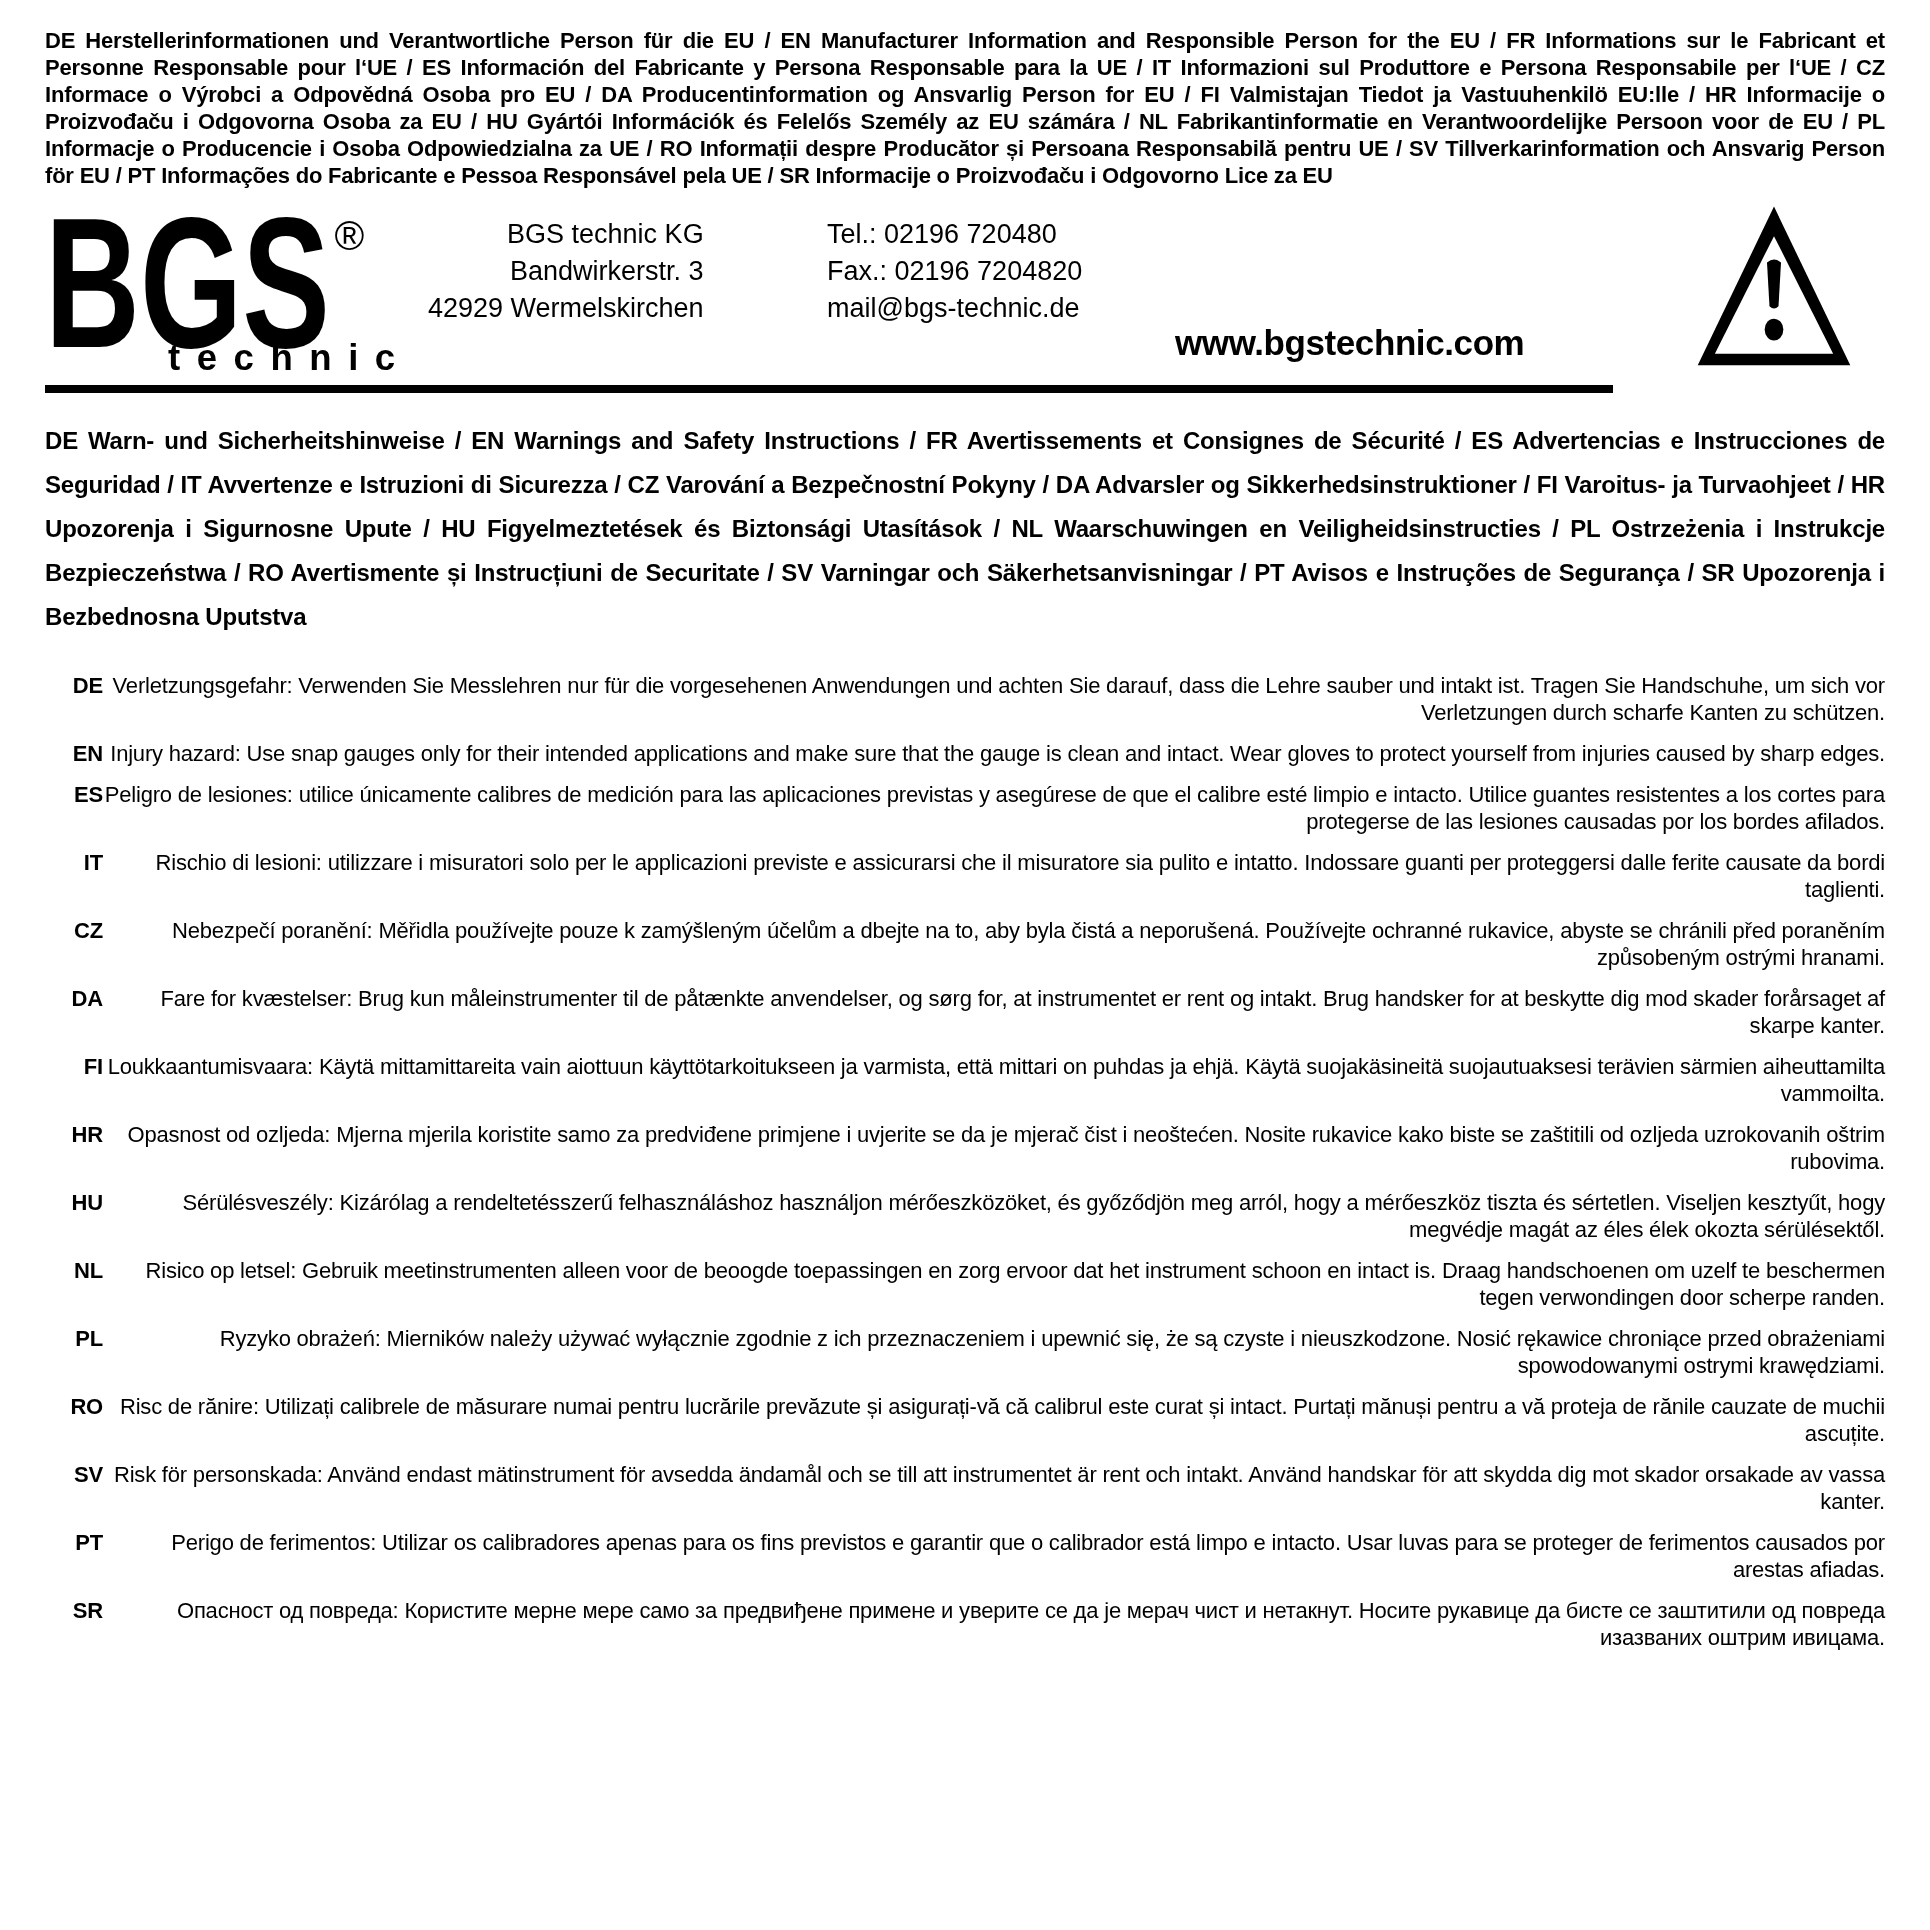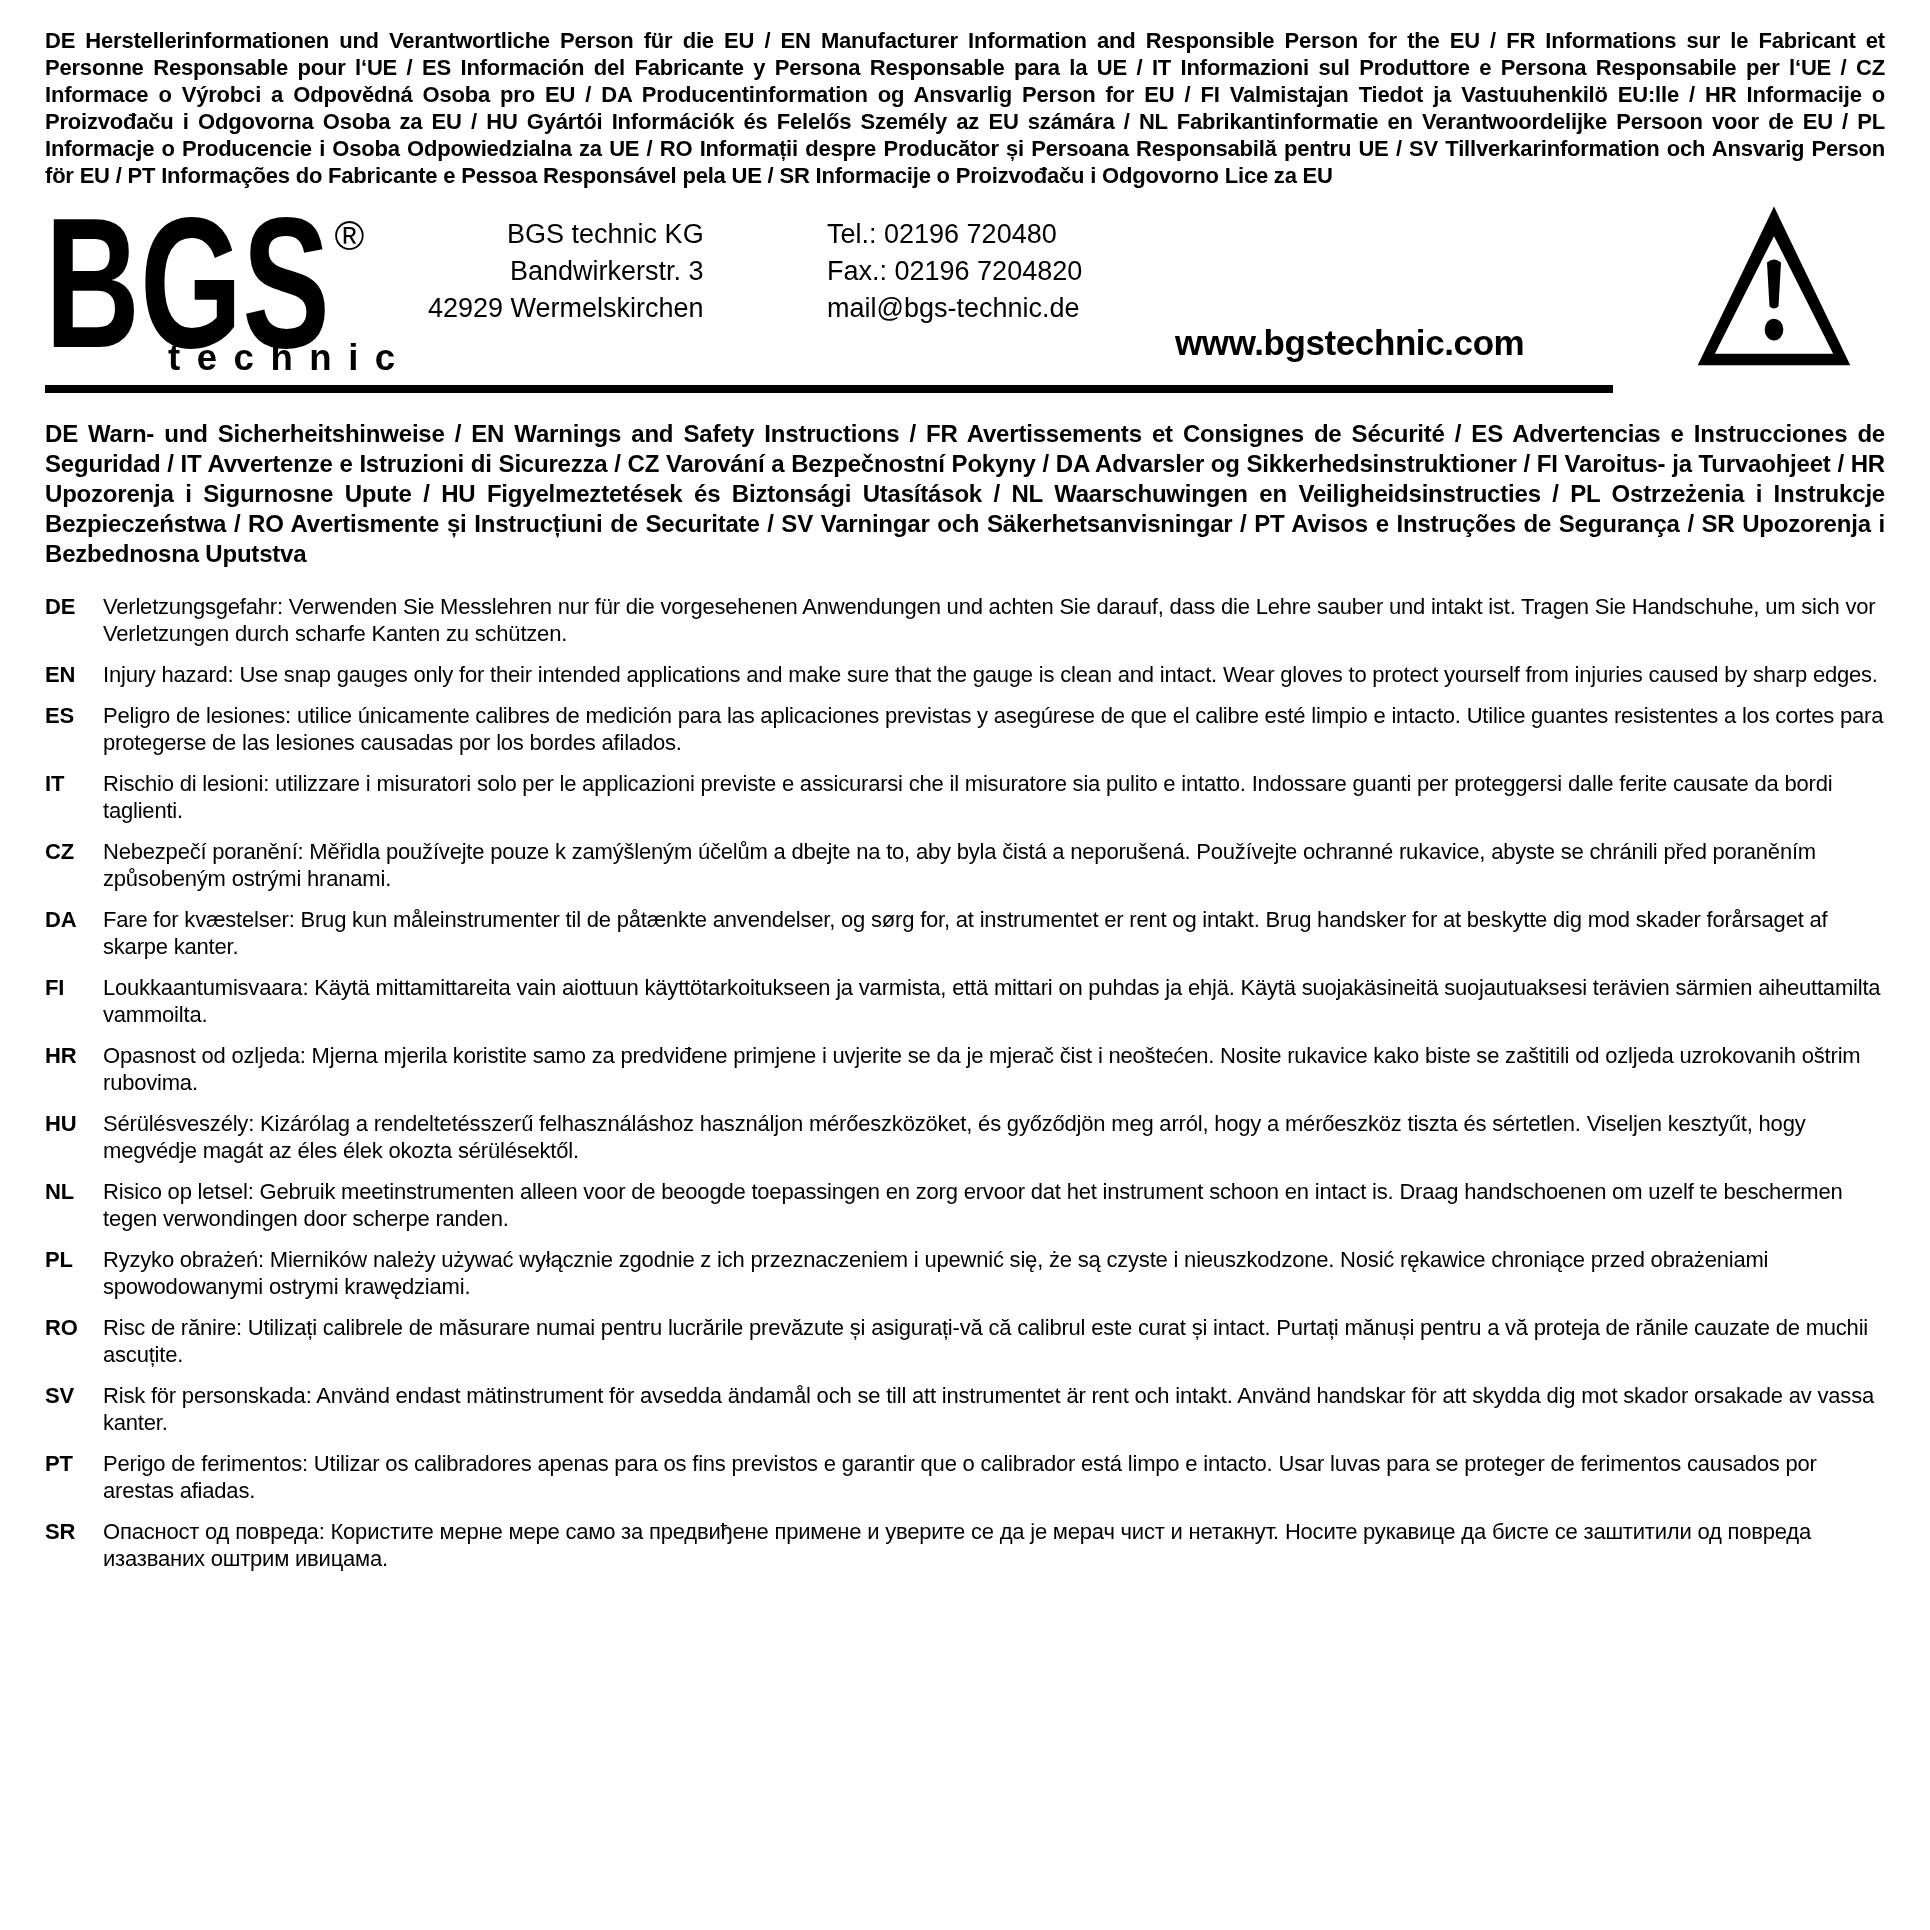--- a/index.html
+++ b/index.html
@@ -72,26 +72,27 @@
   .rule {
     margin-top: 9.3px;
     width: 1568px;
     height: 7.8px;
     background: #000;
   }
   .warnings-heading {
     margin: 26.5px 0 0 0;
     font-weight: bold;
     font-size: 24px;
-    line-height: 30px;
+    line-height: 44px;
     letter-spacing: -0.2px;
     text-align: justify;
   }
   .warnings-list {
-    margin-top: 24px;
+    margin-top: 33px;
+    text-align: right;
   }
   .warning-item {
     display: grid;
     grid-template-columns: 58px 1fr;
     font-size: 22px;
     line-height: 27px;
     letter-spacing: -0.2px;
     margin-bottom: 14px;
   }
   .w-code {

